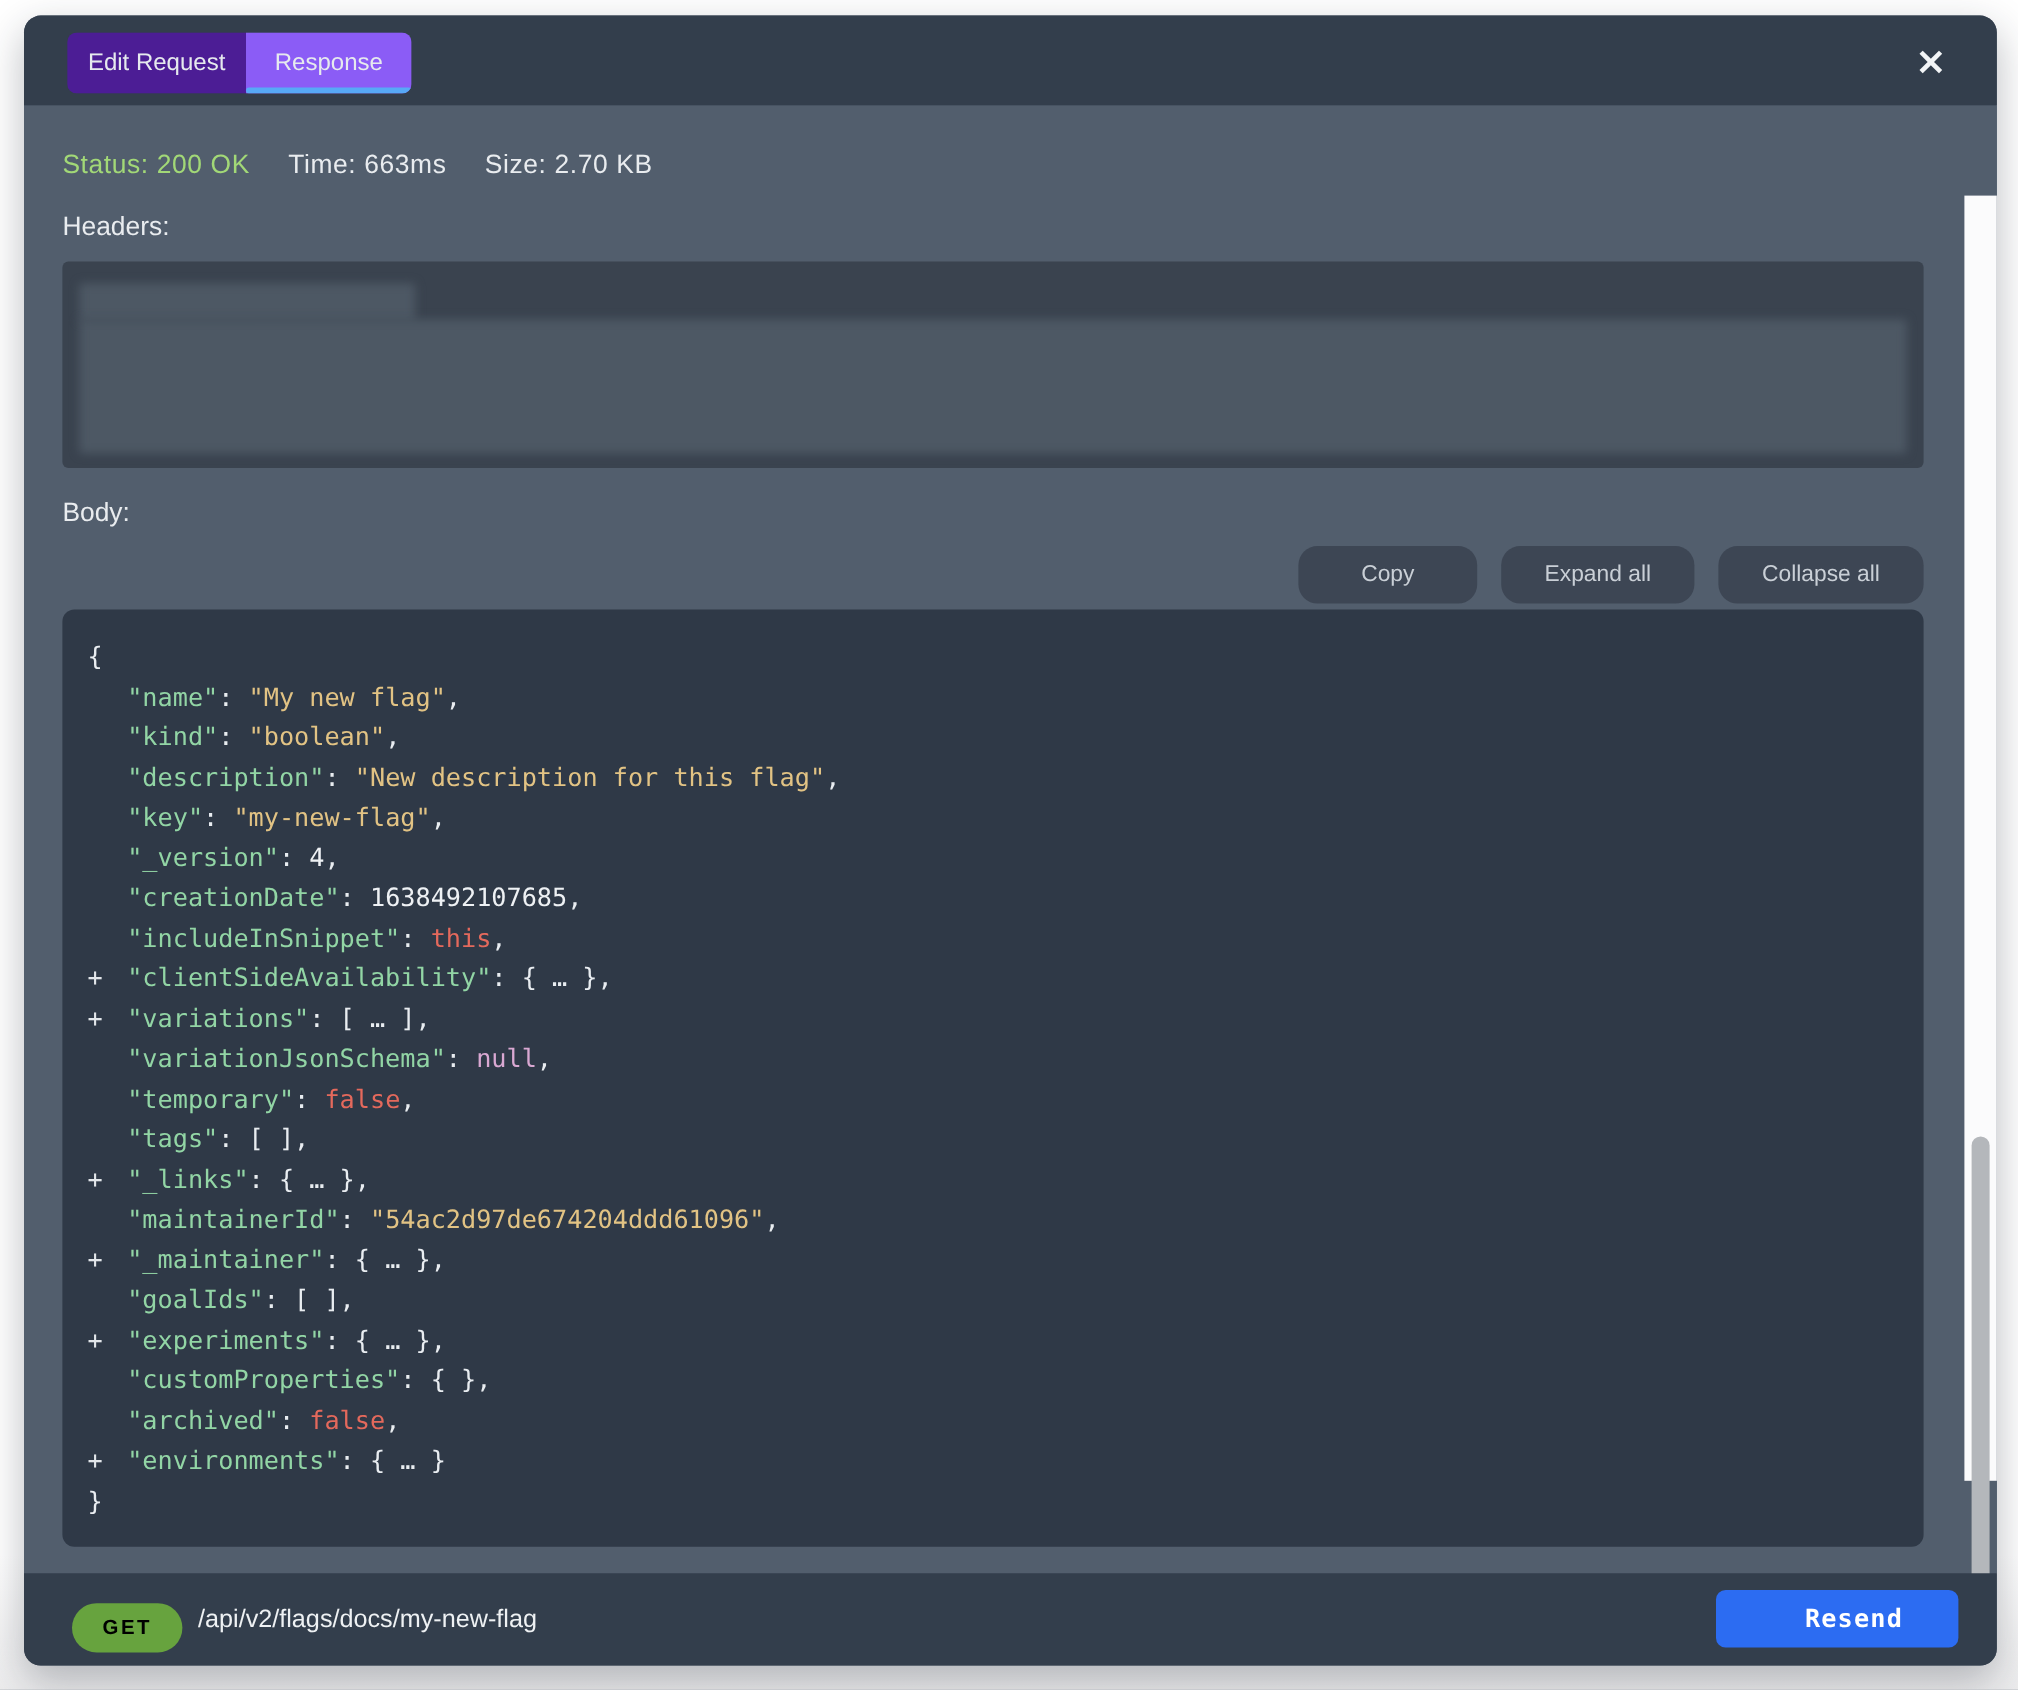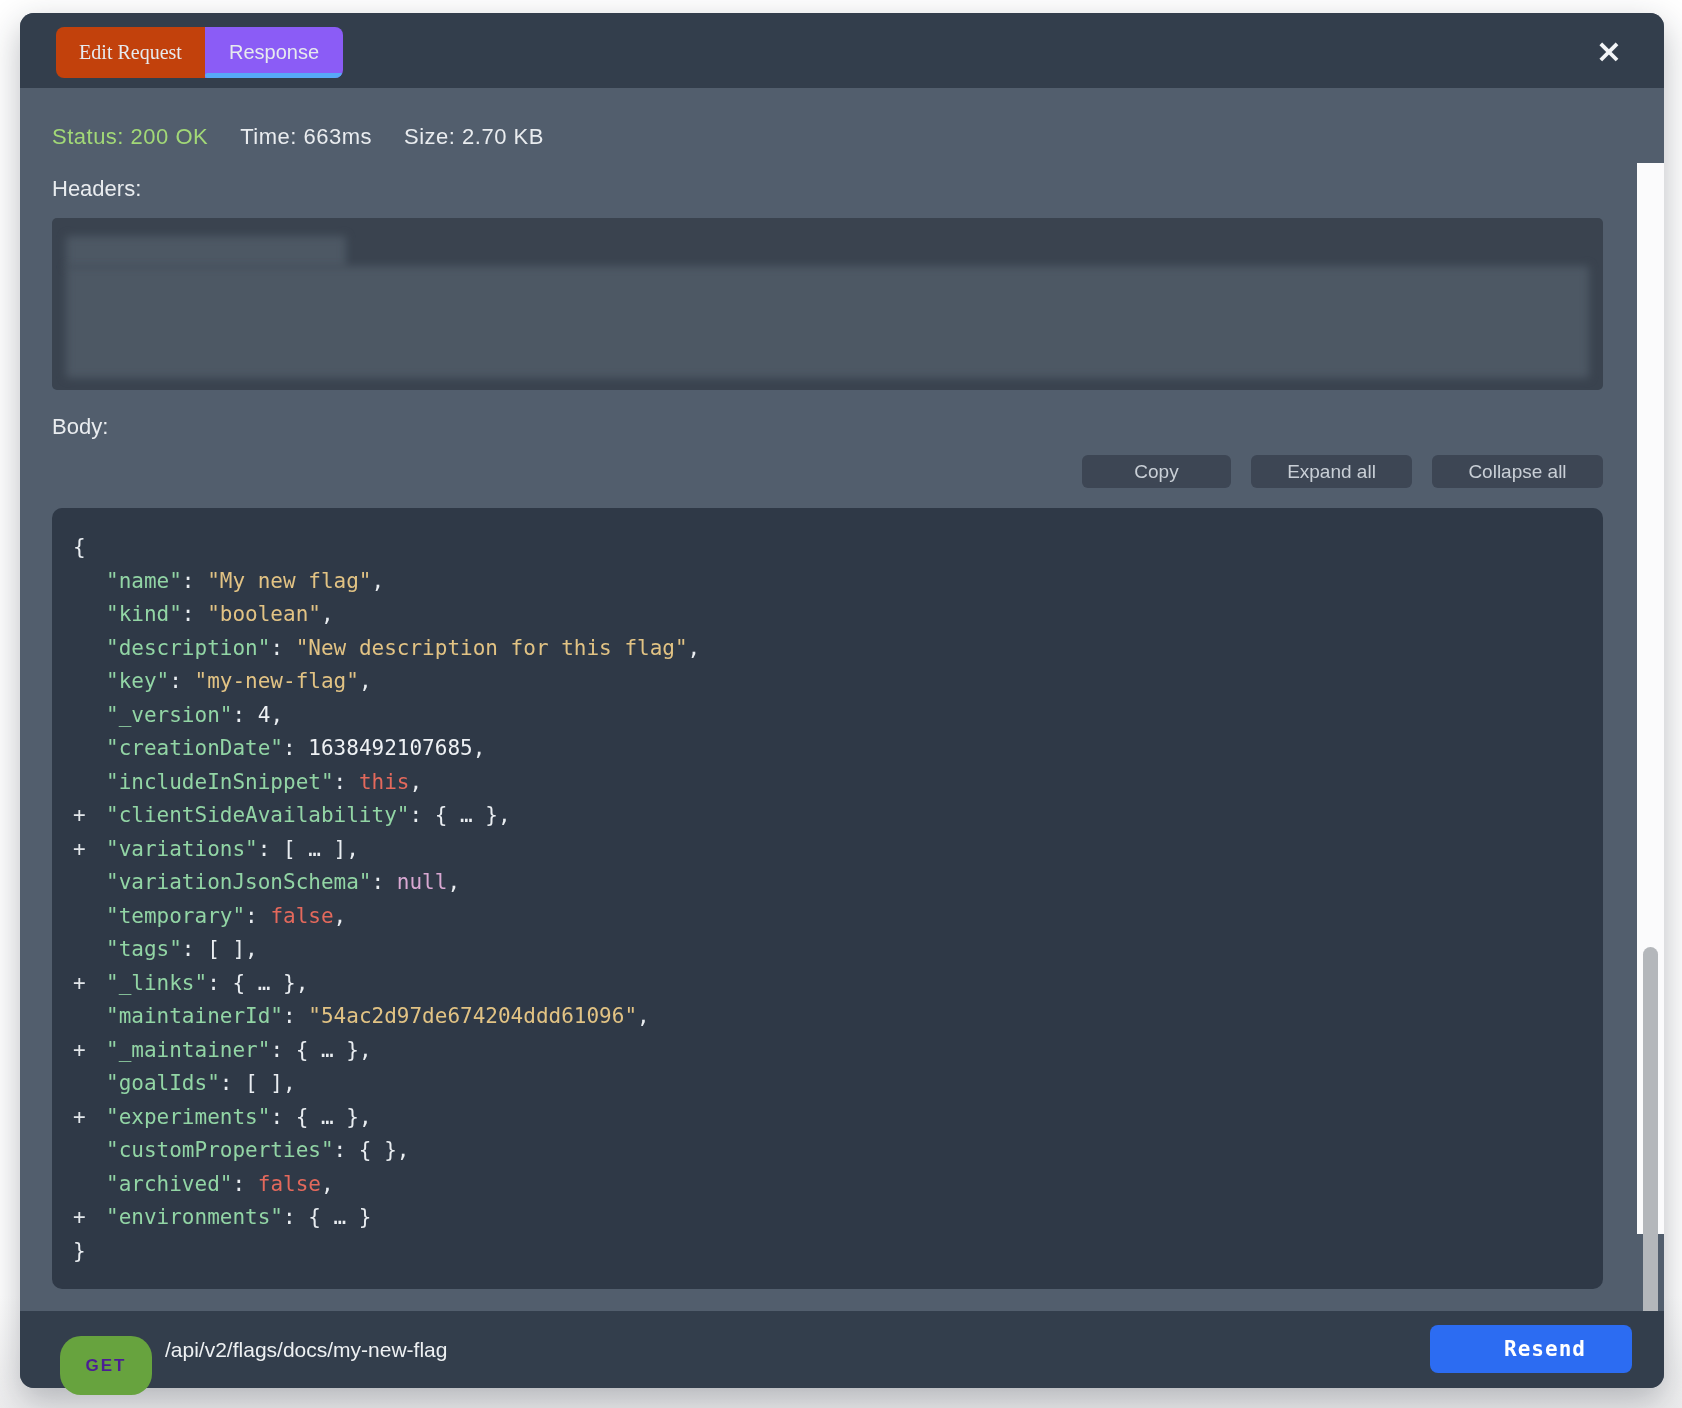--- a/index.html
+++ b/index.html
@@ -20,21 +20,21 @@
     background:#333e4c; border-radius:14px 14px 0 0;
   }
   .tabbar {
     position:absolute; left:36px; top:14px; height:51px; display:flex;
     border-radius:8px; overflow:hidden;
   }
   .tab {
     height:100%; display:flex; align-items:center; justify-content:center;
     font-size:20px; color:#e6eaee; cursor:pointer; position:relative;
   }
-  .tab.inactive { width:149px; background:#c2410c;font-family:Liberation Serif, serif; }
+  .tab.inactive { width:149px; background:#4c1d95; }
   .tab.active   { width:138px; background:#8b5cf6; }
   .tab.active .underline {
     position:absolute; bottom:0; left:0; right:0; height:5px;
     background:#57a9f7; border-radius:3px 3px 3px 3px;
   }
   .close-btn {
     position:absolute; right:36px; top:19px; width:38px; height:38px;
     display:flex; align-items:center; justify-content:center; cursor:pointer;
   }
   .close-btn span { color:#f3f5f7; font-size:32px; line-height:32px; font-weight:bold;
@@ -55,21 +55,21 @@
     position:absolute; left:32px; top:130px; width:1551px; height:172px;
     background:#3a434f; border-radius:5px; overflow:hidden;
   }
   .blob { position:absolute; background:#4d5864; filter:blur(4px); border-radius:3px; }
   .blob1 { left:14px; top:18px; width:280px; height:32px; }
   .blob2 { left:14px; top:48px; width:1523px; height:112px; }
   .toolbar {
     position:absolute; top:367px; right:61px; display:flex; gap:20px;
   }
   .tb-btn {
-    height:33px; background:#3d4654; color:#c9cfd6; border:none; border-radius:6px;
+    height:48px; background:#3d4654; color:#c9cfd6; border:none; border-radius:16px;
     font-family:"Liberation Sans", sans-serif; font-size:19px;
     display:flex; align-items:center; justify-content:center; cursor:pointer;
   }
   .tb-copy { width:149px; }
   .tb-expand { width:161px; }
   .tb-collapse { width:171px; }
   .code-panel {
     position:absolute; left:32px; top:420px; width:1551px; height:781px;
     background:#2f3947; border-radius:10px; padding:23px 20px 20px 21px;
     font-family:"DejaVu Sans Mono", monospace; font-size:21px; line-height:33.5px;
@@ -92,24 +92,24 @@
   .scroll-thumb {
     position:absolute; top:784px; left:6px; width:15px; height:428px;
     background:#b4b7bb; border-radius:8px; cursor:pointer;
   }
   
   .footer {
     position:absolute; bottom:0; left:0; right:0; height:77px;
     background:#333e4c; border-radius:0 0 14px 14px;
   }
   .method-badge {
-    position:absolute; left:40px; top:25px; width:92px; height:59px;
+    position:absolute; left:40px; top:25px; width:92px; height:41px;
     background:#67a33e; border-radius:21px;
     display:flex; align-items:center; justify-content:center;
-    color:#4c1d95; font-size:17px; font-weight:bold; letter-spacing:2px;
+    color:#000000; font-size:17px; font-weight:bold; letter-spacing:2px;
   }
   .req-path {
     position:absolute; left:145px; top:0; height:77px; display:flex; align-items:center;
     color:#eef1f3; font-size:21px;
   }
   .resend-btn {
     position:absolute; right:32px; top:14px; width:202px; height:48px;
     background:#2c6cf2; border:none; border-radius:8px; cursor:pointer;
     color:#ffffff; font-family:"DejaVu Sans Mono", monospace;
     font-size:21px; font-weight:bold; letter-spacing:1px;

